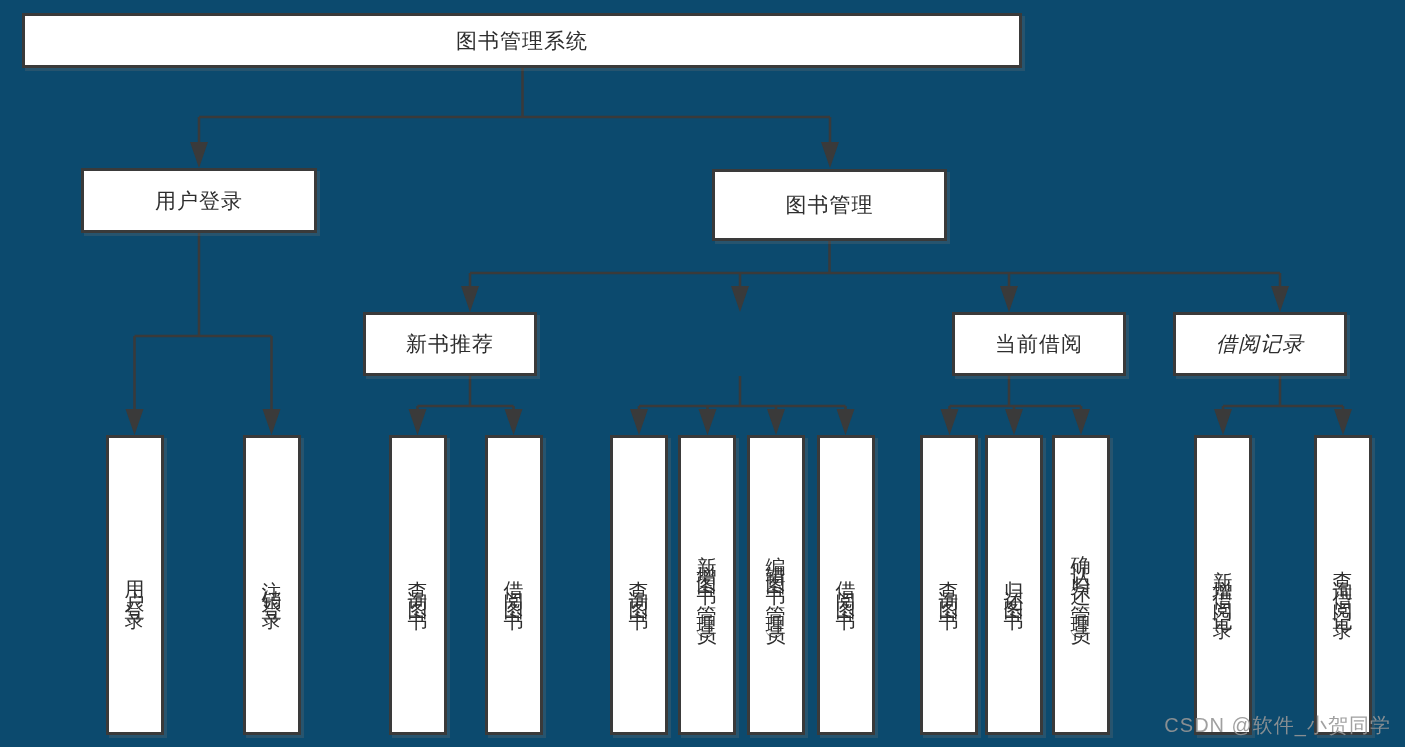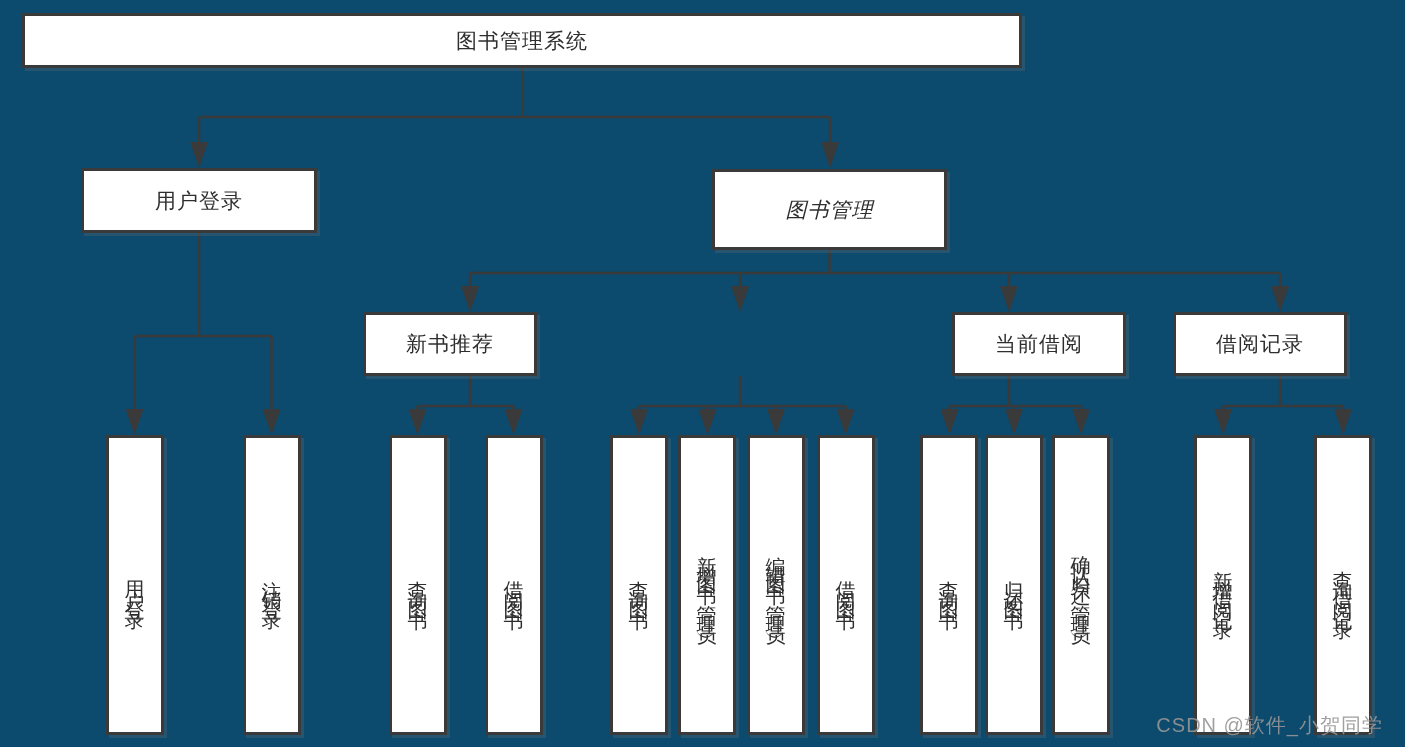--- a/index.html
+++ b/index.html
@@ -19,26 +19,26 @@
     background: #ffffff;
     color: #2e2e2e;
     display: flex;
     align-items: center;
     justify-content: center;
     box-shadow: 3px 3px 0 rgba(110,110,110,0.28);
   }
   .hnode { font-size: 21px; letter-spacing: 1px; }
   .root  { left: 22px;  top: 13px;  width: 1000px; height: 55px; }
   .n-user-login { left: 81px;  top: 168px; width: 236px; height: 65px; }
-  .n-book-mgmt  { left: 712px; top: 169px; width: 235px; height: 81px; font-style: italic; }
+  .n-book-mgmt  { left: 712px; top: 169px; width: 235px; height: 72px; }
   .l3 { top: 312px; width: 174px; height: 64px; }
   .l3-0 { left: 363px; }
   .l3-1 { left: 633px; }
   .l3-2 { left: 952px; }
-  .l3-3 { left: 1173px; }
+  .l3-3 { left: 1173px; font-style: italic; }
   .vnode {
     top: 435px; width: 58px; height: 300px;
     writing-mode: vertical-rl;
     text-orientation: mixed;
     font-size: 20px;
     letter-spacing: 10px;
     line-height: 1;
   }
   .v-0  { left: 106px; }
   .v-1  { left: 243px; }
@@ -48,21 +48,21 @@
   .v-5  { left: 678px; }
   .v-6  { left: 747px; }
   .v-7  { left: 817px; }
   .v-8  { left: 920px; }
   .v-9  { left: 985px; }
   .v-10 { left: 1052px; }
   .v-11 { left: 1194px; }
   .v-12 { left: 1314px; }
   #watermark {
     position: absolute;
-    right: 22px;
+    right: 14px;
     bottom: 8px;
     font-size: 20px;
     color: rgba(150,150,150,0.9);
     letter-spacing: 1px;
     white-space: nowrap;
   }
 </style>
 </head>
 <body>
 

